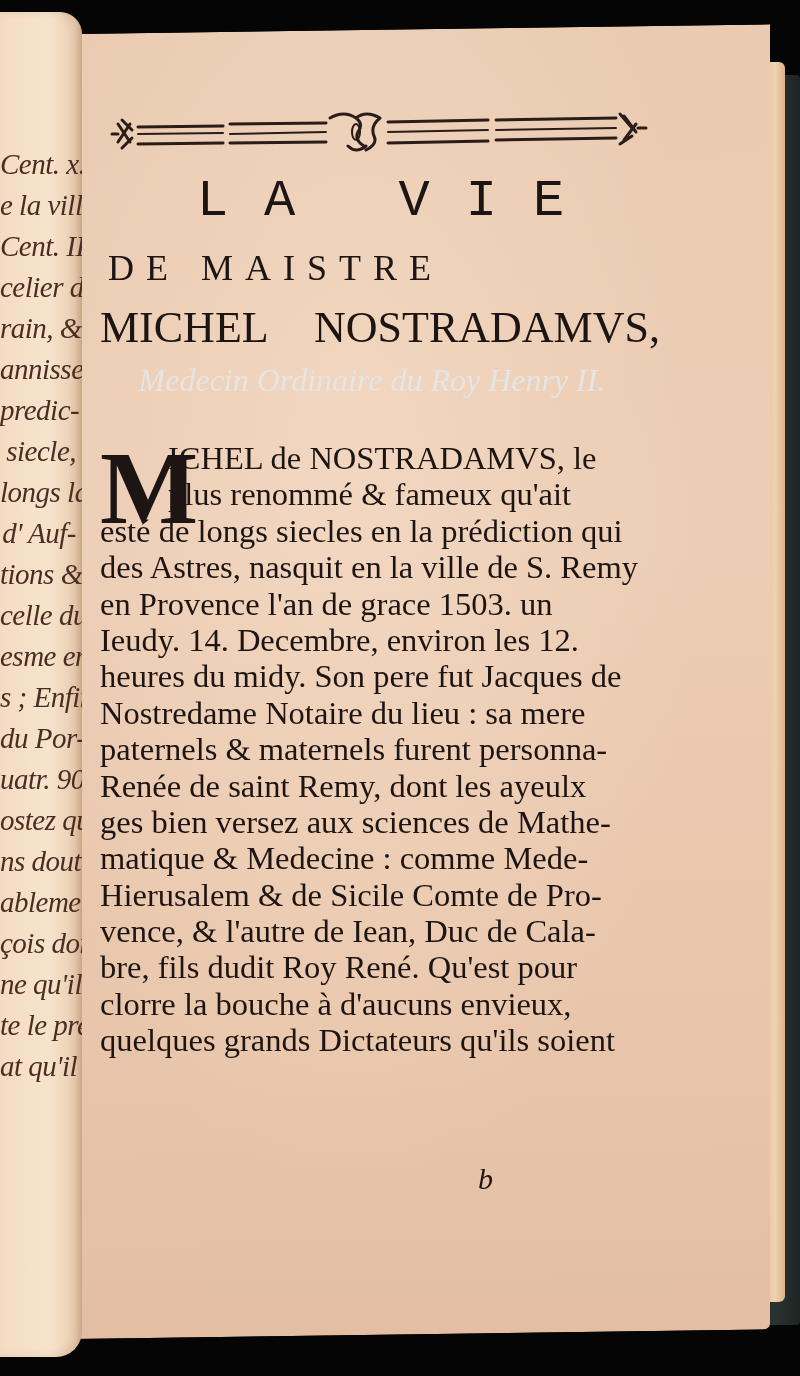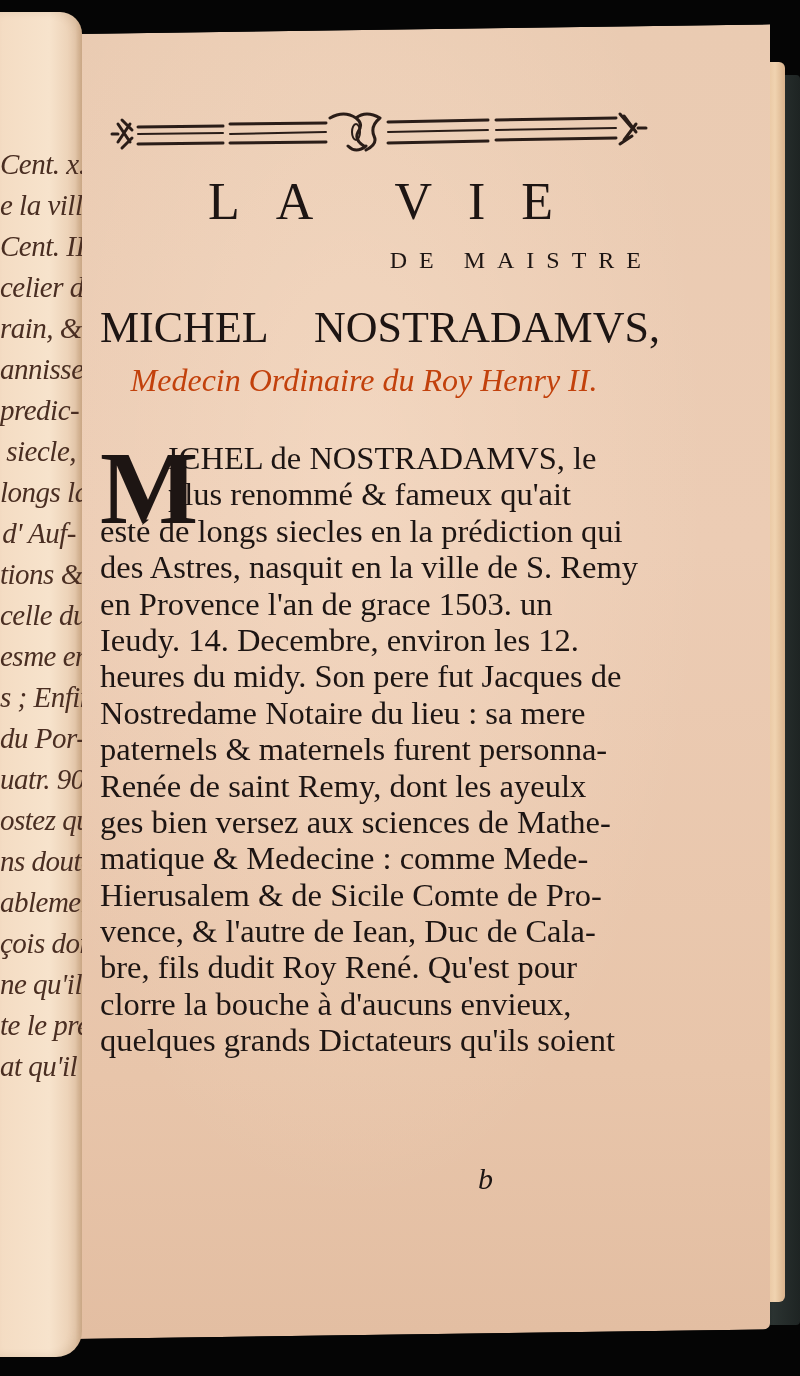--- a/index.html
+++ b/index.html
@@ -42,37 +42,37 @@
     font-family:"Liberation Serif", serif; font-style:italic;
     color:#4a2e22; font-size:29px; line-height:41px; height:41px;
     white-space:nowrap; text-align:right; padding-right:6px;
     letter-spacing:-0.5px;
   }
   .ornament {
     position:absolute; left:108px; top:110px; width:545px; height:50px;
   }
   .title1 {
     position:absolute; left:108px; top:172px; width:545px; text-align:center;
-    font-family:Liberation Serif, serif; font-size:52px; letter-spacing:36px;
+    font-family:Liberation Mono, monospace; font-size:52px; letter-spacing:36px;
     color:#1d1513; padding-left:36px; box-sizing:border-box;
   }
   .title2 {
-    position:absolute; left:108px; top:247px; width:545px; text-align:right;
-    font-family:"Liberation Serif", serif; font-size:24px; letter-spacing:12px;
+    position:absolute; left:108px; top:247px; width:545px; text-align:left;
+    font-family:"Liberation Serif", serif; font-size:36px; letter-spacing:12px;
     color:#1d1513;
   }
   .title3 {
     position:absolute; left:100px; top:302px; width:560px;
     font-family:"Liberation Serif", serif; font-size:44px; color:#1d1513;
     display:flex; justify-content:space-between; white-space:nowrap;
   }
   .subtitle {
-    position:absolute; left:84px; top:360px; width:560px; text-align:center;
+    position:absolute; left:92px; top:360px; width:560px; text-align:center;
     font-family:"Liberation Serif", serif; font-style:italic; font-size:32px;
-    color:#c2410c; line-height:40px;
+    color:#e5e5e5; line-height:40px;
   }
   .body-text {
     position:absolute; left:100px; top:440px; width:538px;
     font-family:"Liberation Serif", serif; font-size:32.5px; color:#1d1513;
   }
   .dropcap {
     position:absolute; left:0; top:6px; font-size:104px; line-height:84px;
     font-weight:bold; color:#1d1513;
   }
   .bline {

